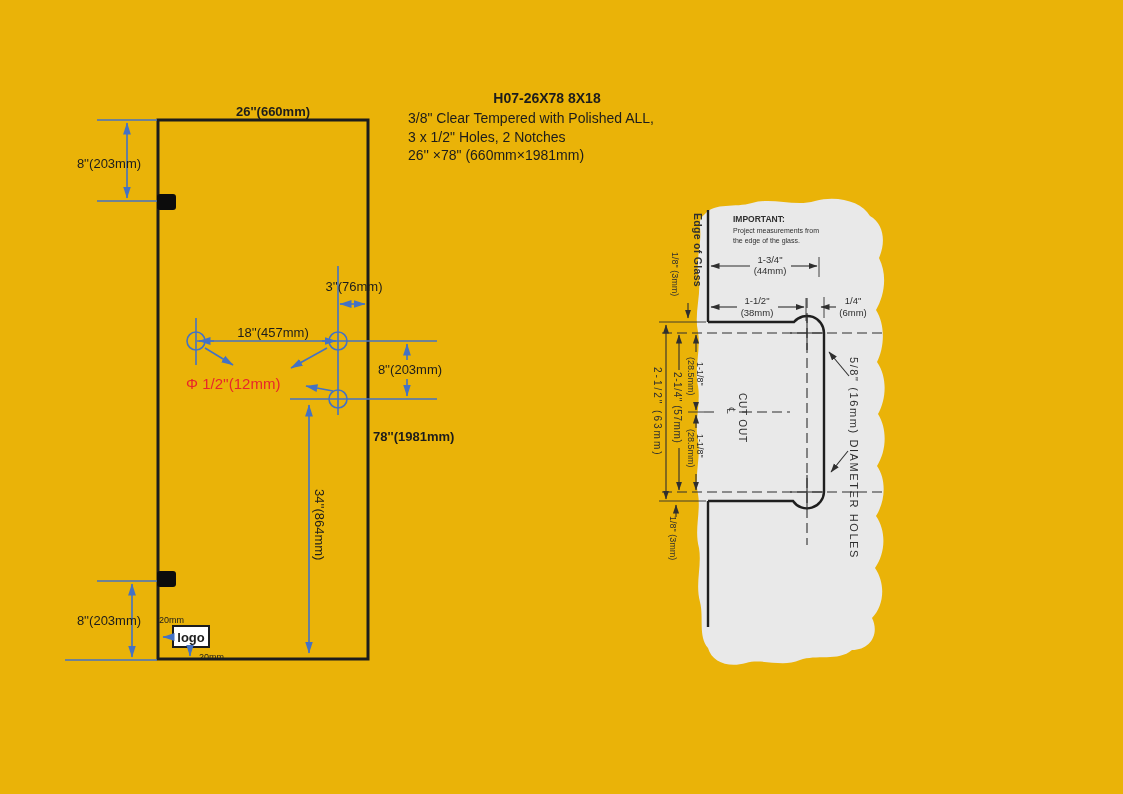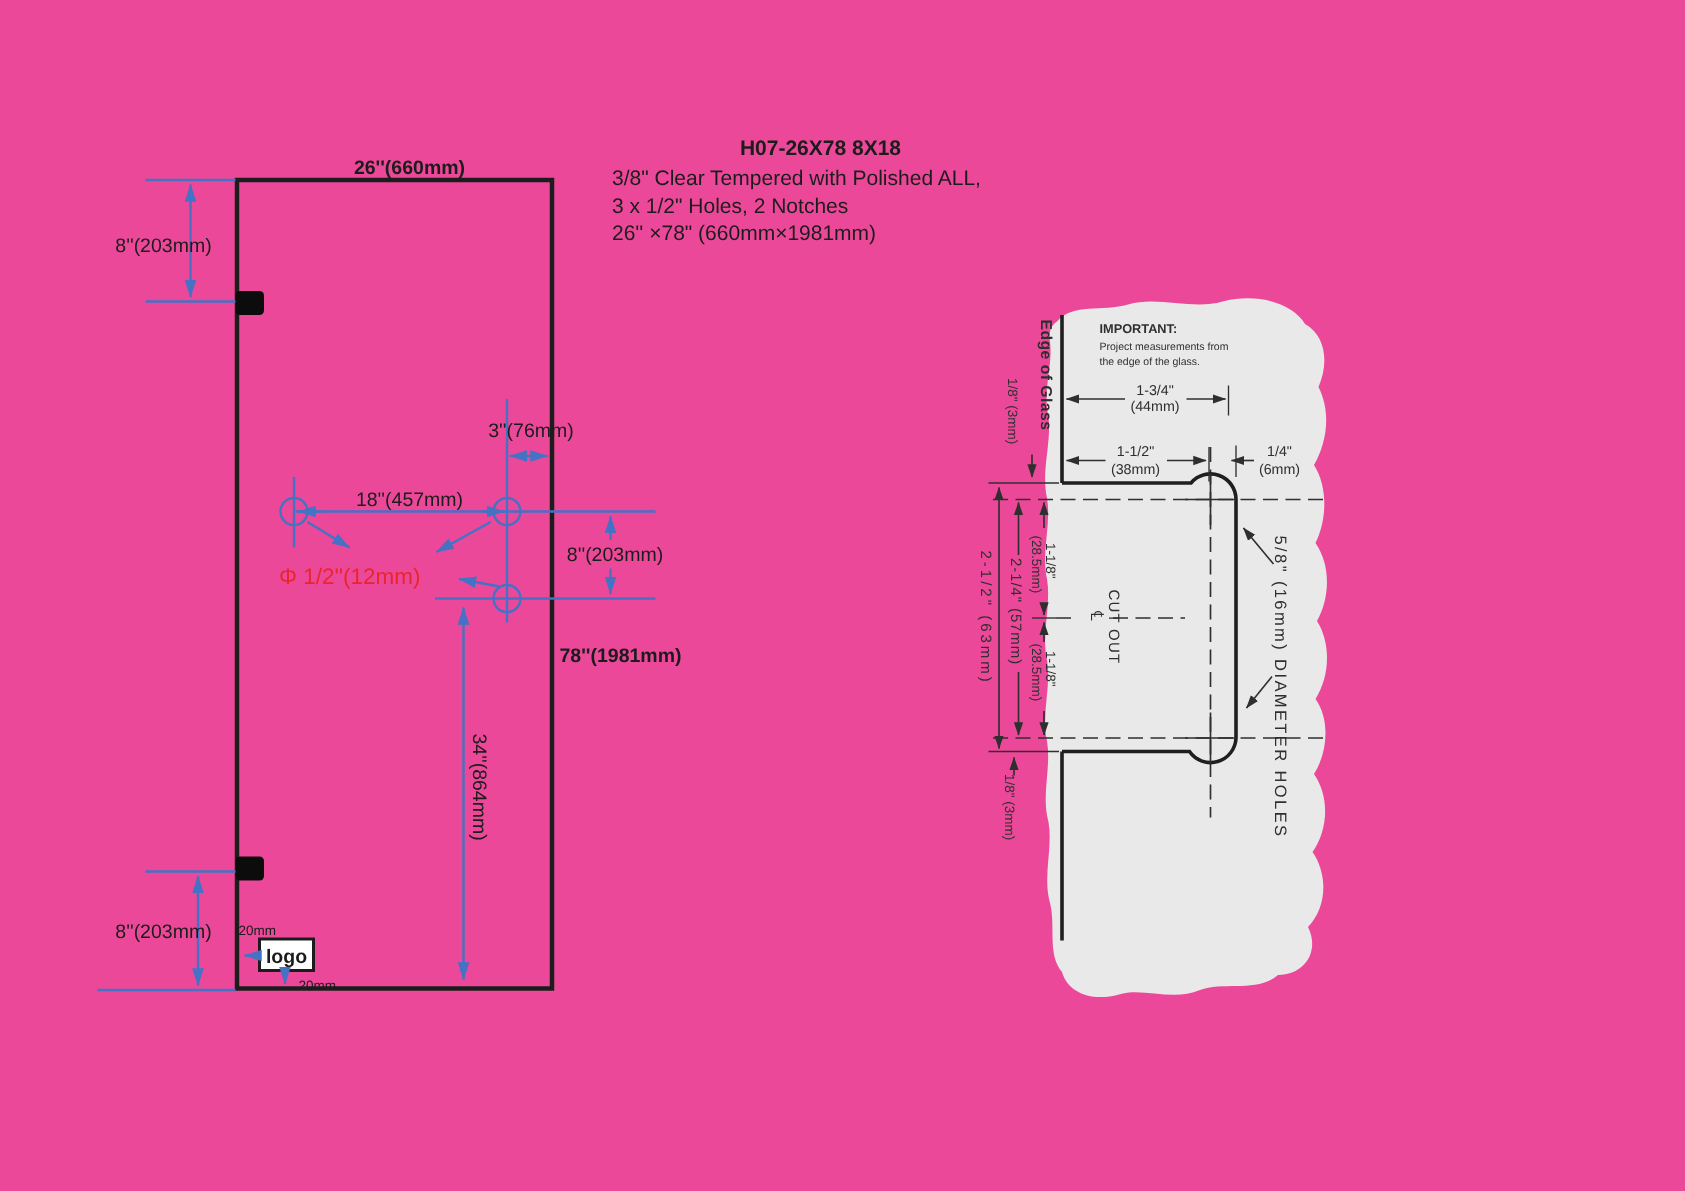--- a/index.html
+++ b/index.html
@@ -1,16 +1,16 @@
 <!DOCTYPE html>
 <html><head>
 <meta charset="utf-8">
 <style>
   html,body{margin:0;padding:0;background:#ffffff;}
-  #page{position:relative;width:1123px;height:794px;background:#ec4899;overflow:hidden;}
+  #page{position:relative;width:1123px;height:794px;background:#eab308;overflow:hidden;}
   svg{position:absolute;left:0;top:0;}
   text{font-family:"Liberation Sans",sans-serif;fill:#1c1c1c;}
   .mid{text-anchor:middle;}
   .dim{font-size:13px;}
   .dimb{font-size:13px;font-weight:bold;}
   .ttl{font-size:14px;}
   .ttlb{font-size:14px;font-weight:bold;}
   .red{fill:#e8262b;font-size:15px;}
   .sm{font-size:9px;}
   .logoT{font-size:13px;font-weight:bold;}

